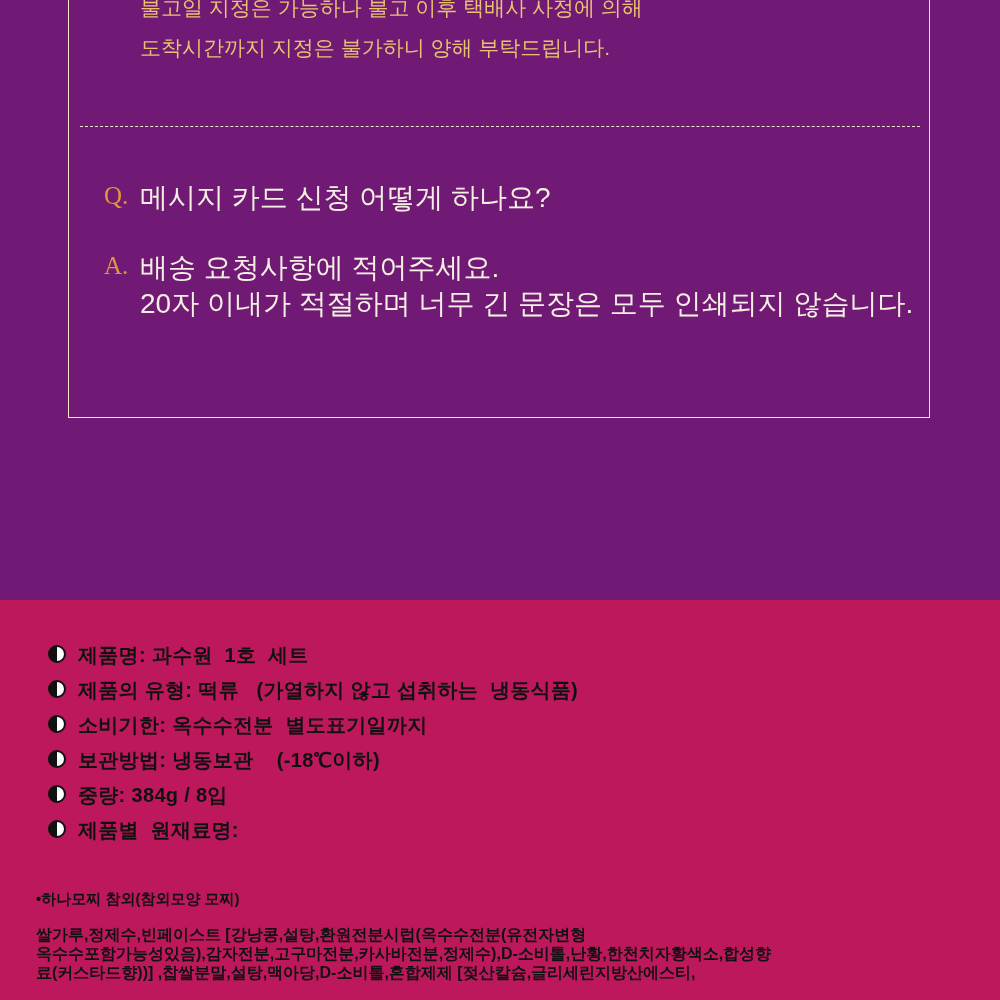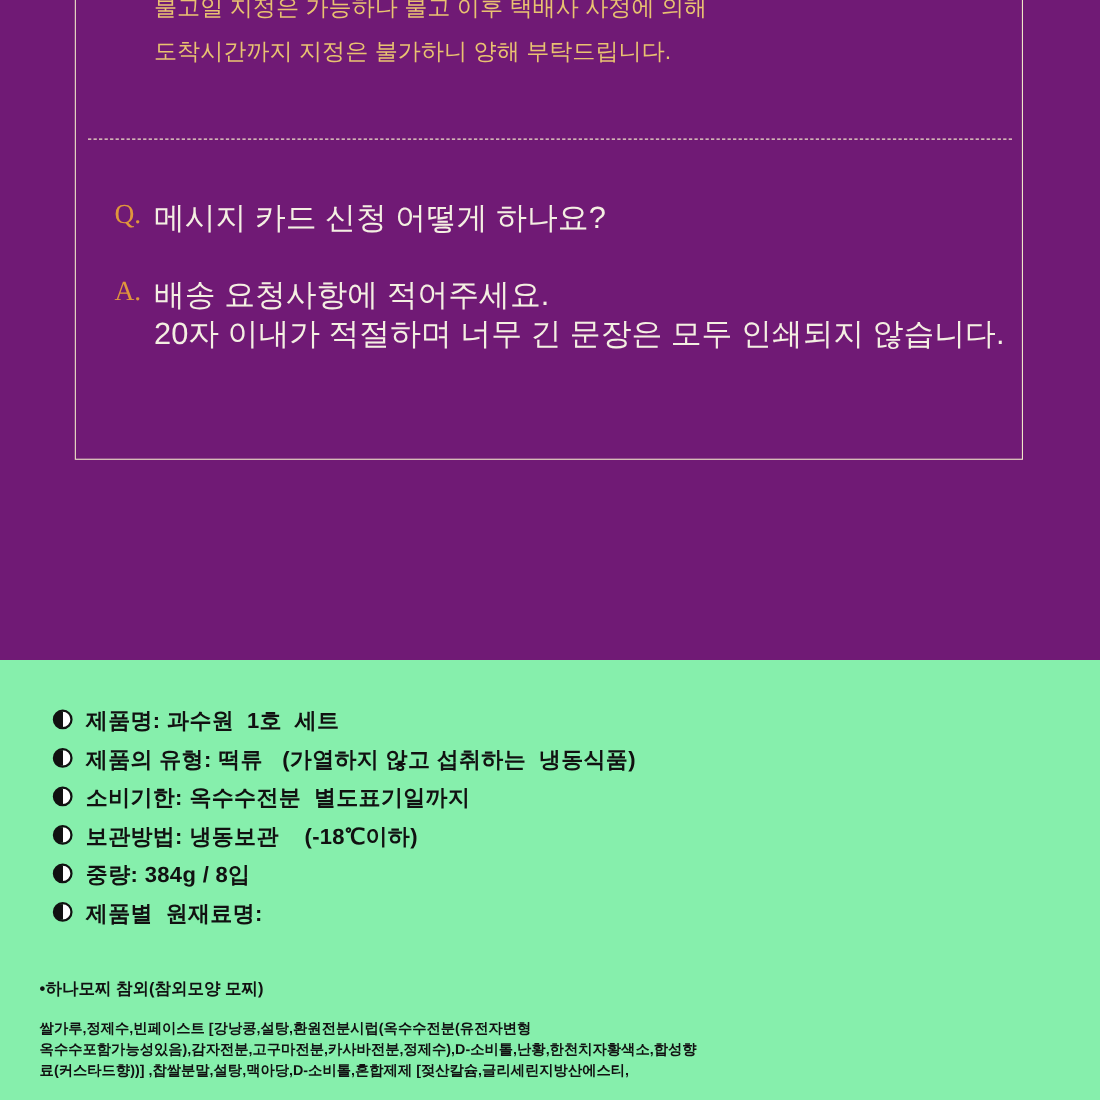--- a/index.html
+++ b/index.html
@@ -82,21 +82,21 @@
     white-space: pre-line;
   }
 
   
   .info-section {
     position: absolute;
     left: 0;
     top: 600px;
     width: 1000px;
     height: 400px;
-    background: #86efac;
+    background: #be185d;
     text-decoration: underline;
   }
   .info-list {
     position: absolute;
     left: 48px;
     top: 42px;
     width: 930px;
   }
   .info-item {
     display: flex;
@@ -136,21 +136,21 @@
     top: 290px;
     width: 950px;
   }
   .ing-title {
     font-size: 15px;
     font-weight: bold;
     color: #111111;
     margin-bottom: 16px;
   }
   .ing-body {
-    font-size: 13px;
+    font-size: 16px;
     font-weight: bold;
     color: #111111;
     line-height: 19px;
     white-space: pre-line;
   }
 </style>
 </head>
 <body>
 
 <div class="page">

